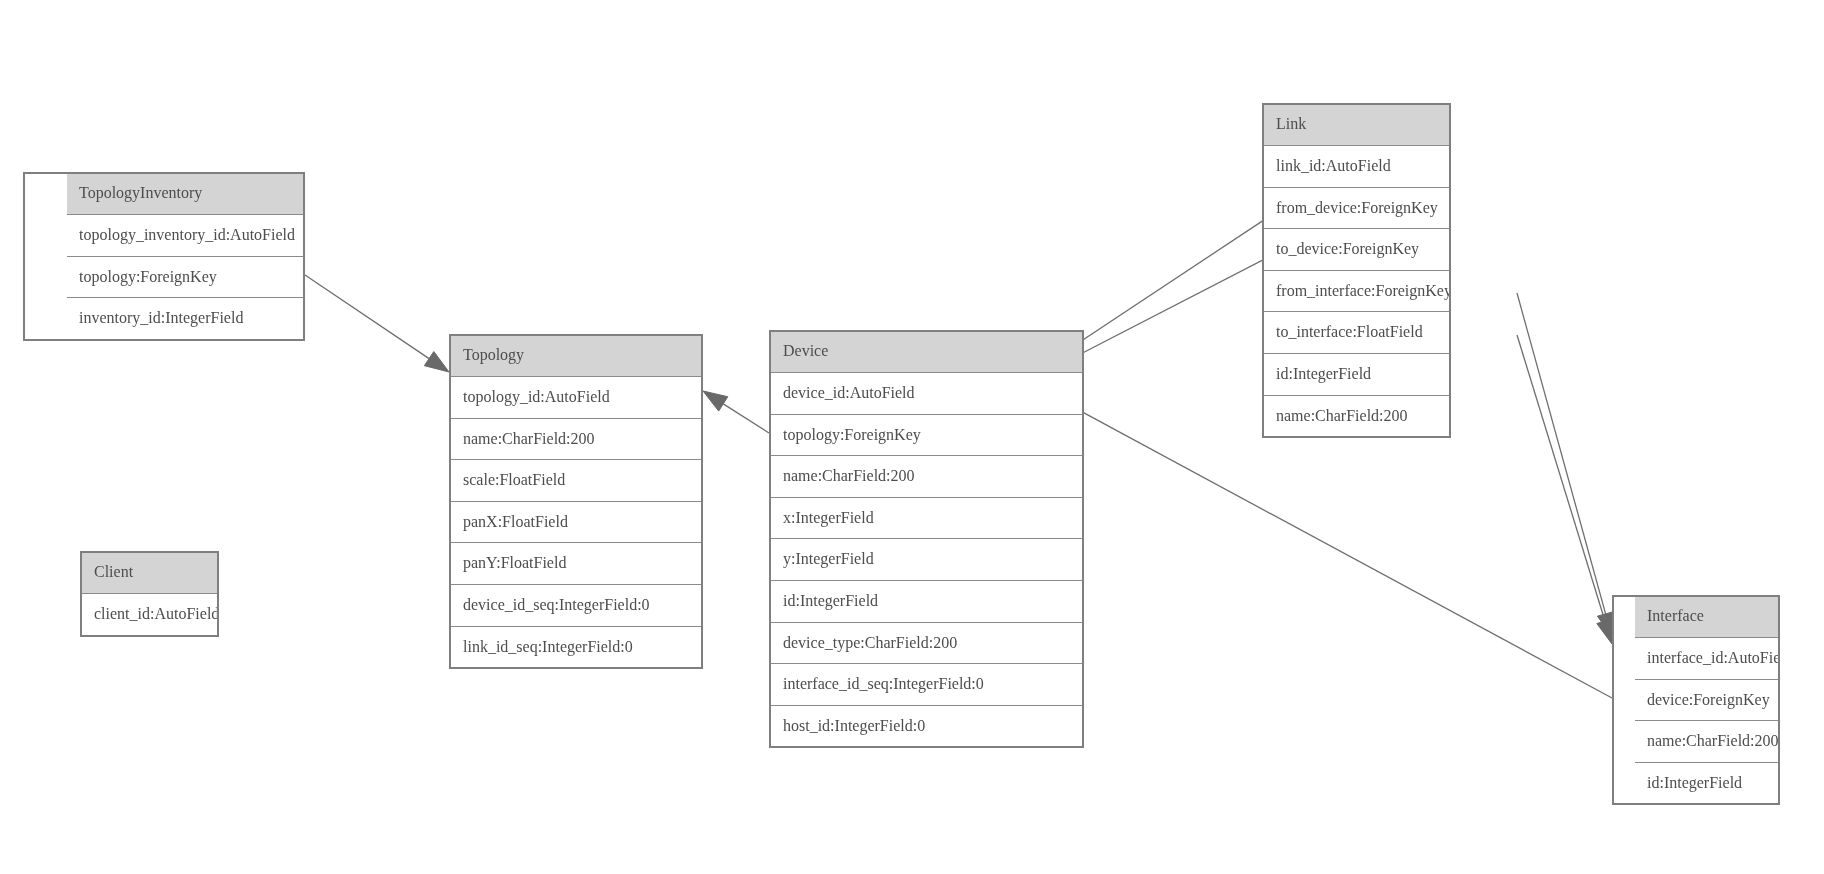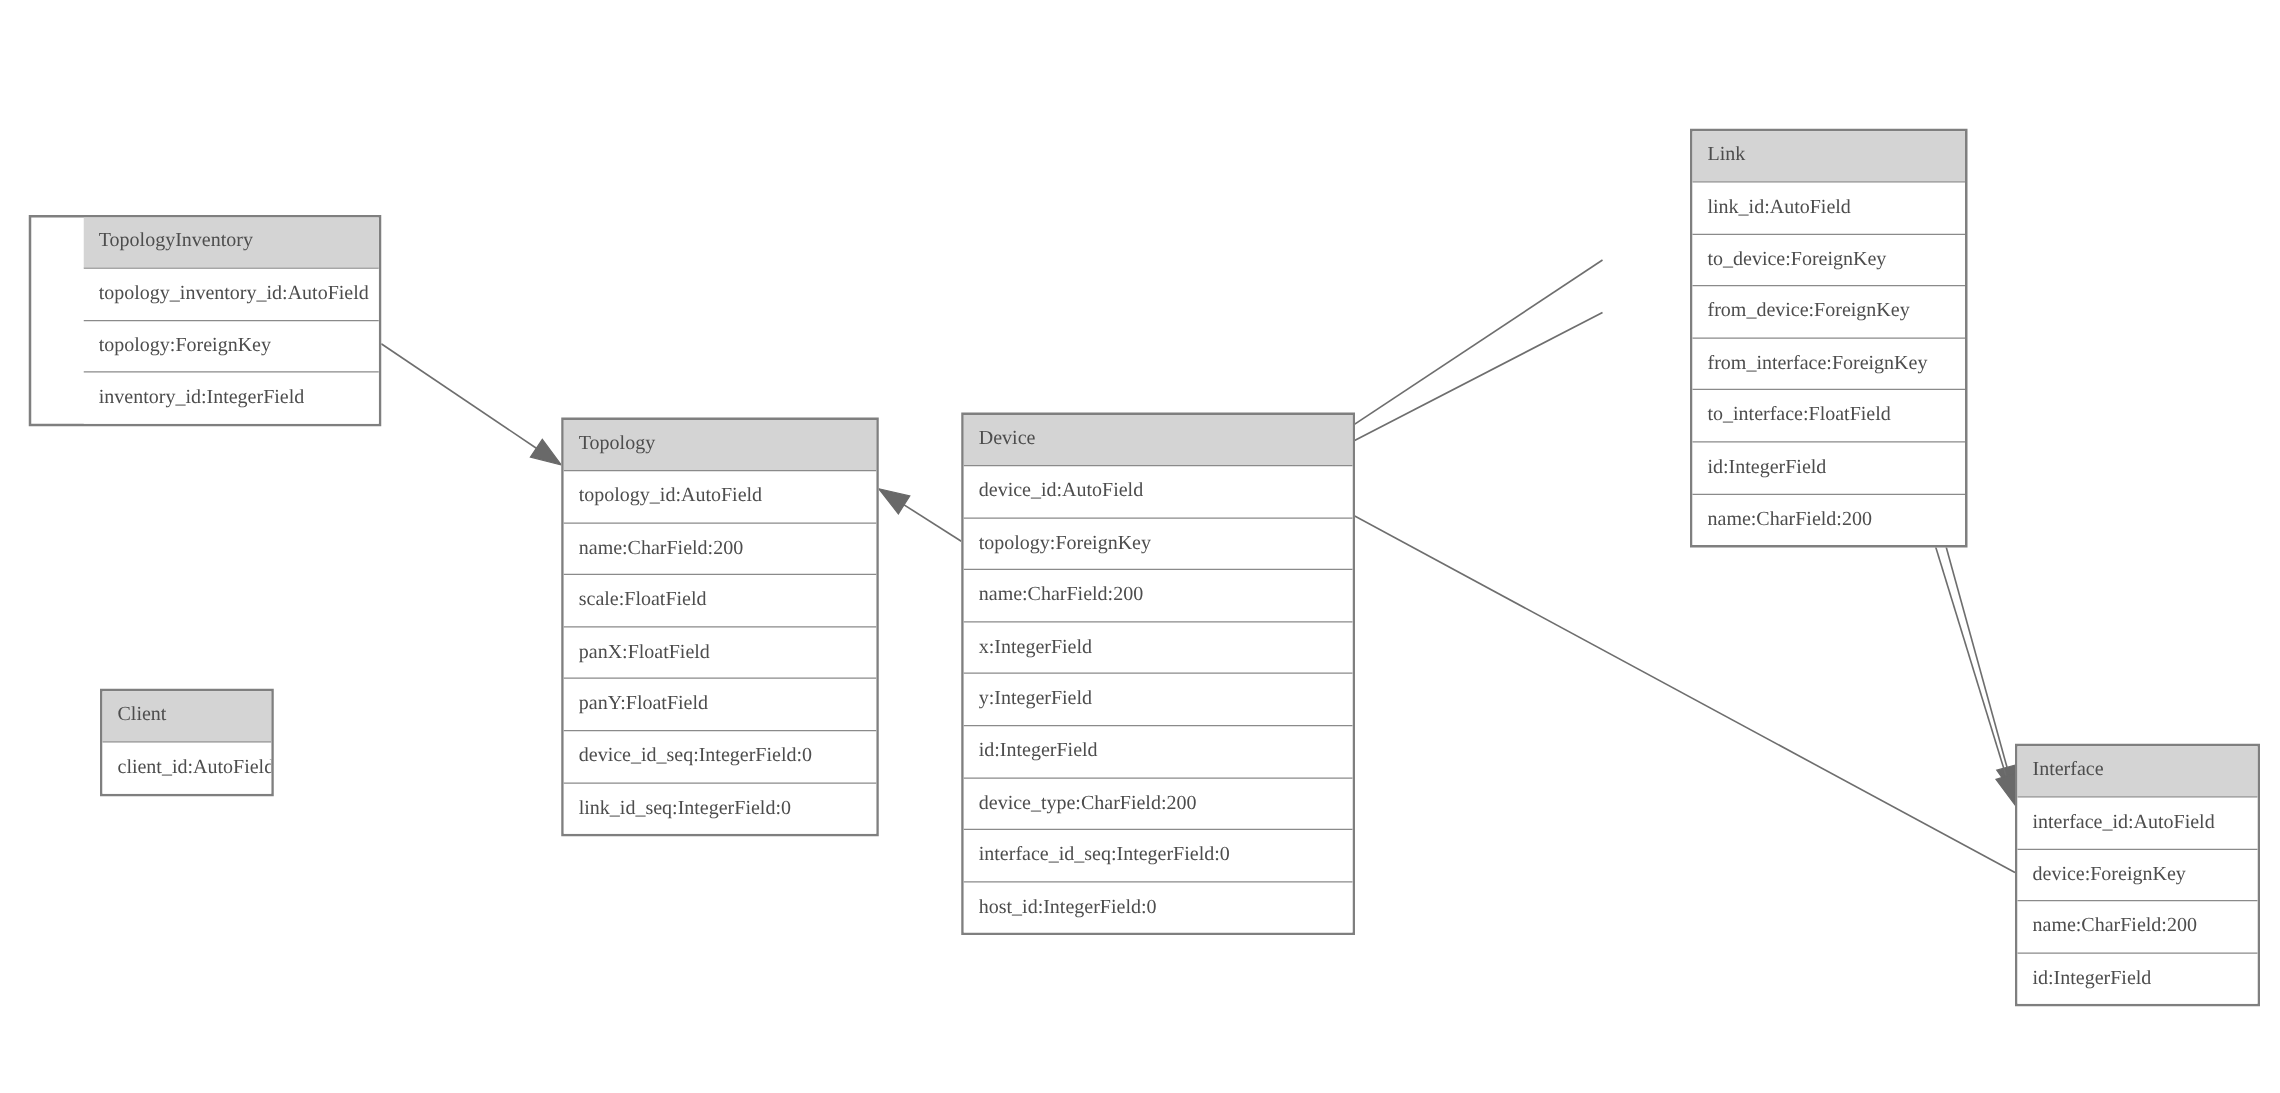--- a/index.html
+++ b/index.html
@@ -127,31 +127,31 @@
         <div class="entity-row">device_id:AutoField</div>
         <div class="entity-row">topology:ForeignKey</div>
         <div class="entity-row">name:CharField:200</div>
         <div class="entity-row">x:IntegerField</div>
         <div class="entity-row">y:IntegerField</div>
         <div class="entity-row">id:IntegerField</div>
         <div class="entity-row">device_type:CharField:200</div>
         <div class="entity-row">interface_id_seq:IntegerField:0</div>
         <div class="entity-row">host_id:IntegerField:0</div>
       </div>
-      <div class="entity" style="left: 1352px; top: 103px; width: 222px;">
+      <div class="entity" style="left: 1262px; top: 103px; width: 189px;">
         <div class="entity-header" style="background: rgb(212, 212, 212);">Link</div>
         <div class="entity-row">link_id:AutoField</div>
+        <div class="entity-row">from_device:ForeignKey</div>
         <div class="entity-row">to_device:ForeignKey</div>
-        <div class="entity-row">from_device:ForeignKey</div>
         <div class="entity-row">from_interface:ForeignKey</div>
         <div class="entity-row">to_interface:FloatField</div>
         <div class="entity-row">id:IntegerField</div>
         <div class="entity-row">name:CharField:200</div>
       </div>
-      <div class="entity" style="left: 1612px; top: 595px; width: 196px;">
+      <div class="entity" style="left: 1612px; top: 595px; width: 168px; padding-left: 21px;">
         <div class="entity-header" style="background: rgb(212, 212, 212);">Interface</div>
         <div class="entity-row">interface_id:AutoField</div>
         <div class="entity-row">device:ForeignKey</div>
         <div class="entity-row">name:CharField:200</div>
         <div class="entity-row">id:IntegerField</div>
       </div>
     </div>
 </div>
 
 </body></html>

